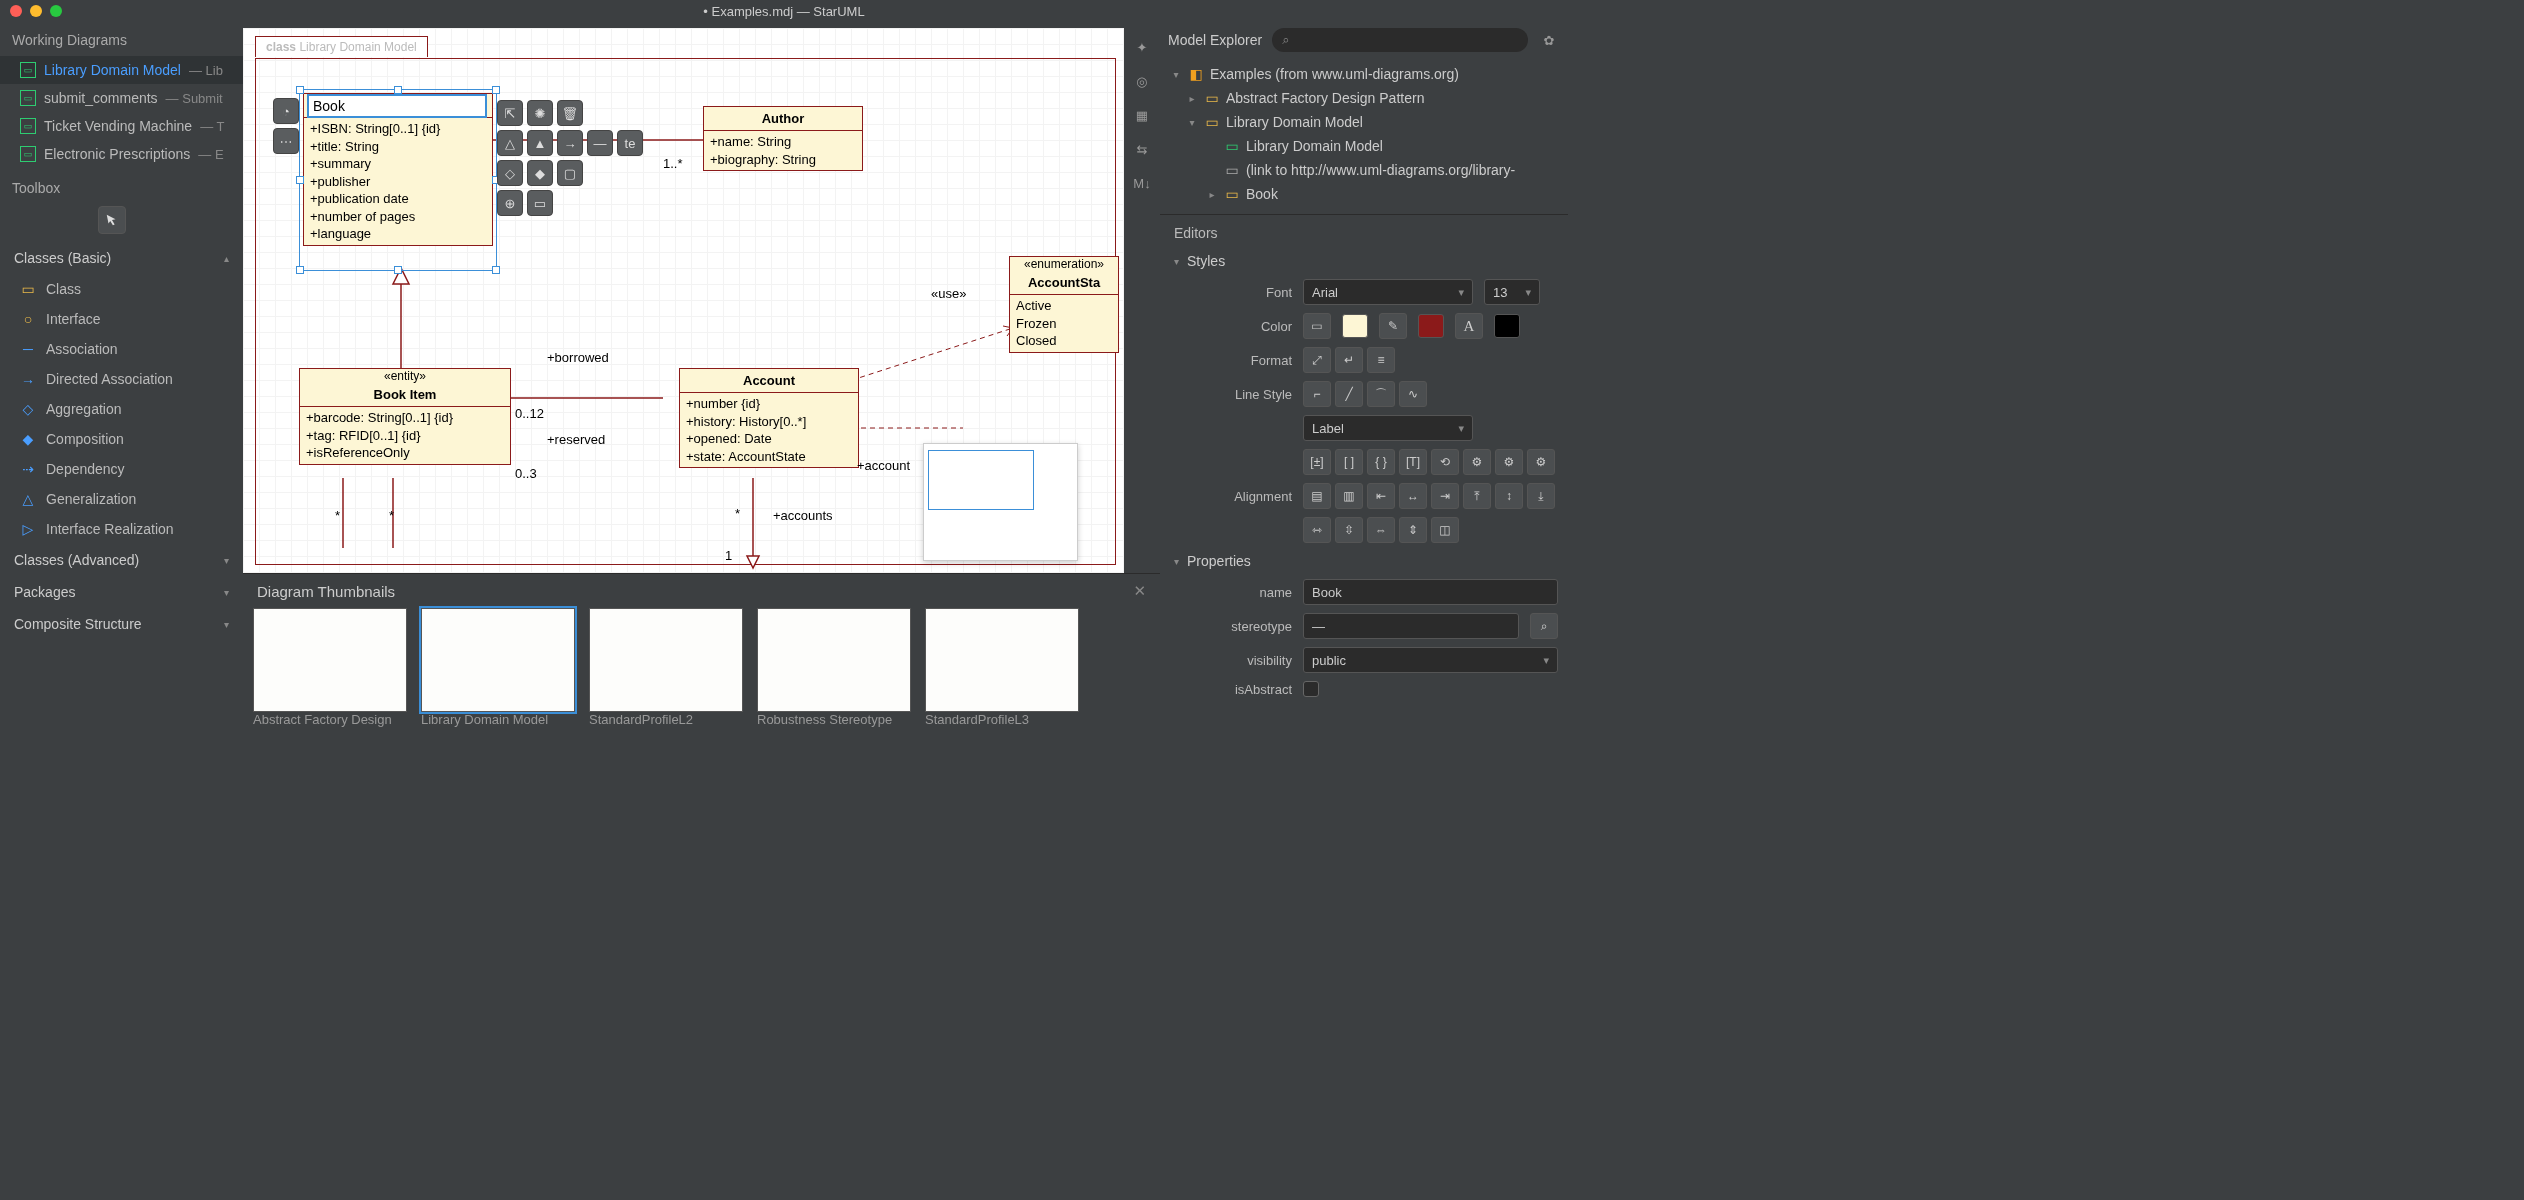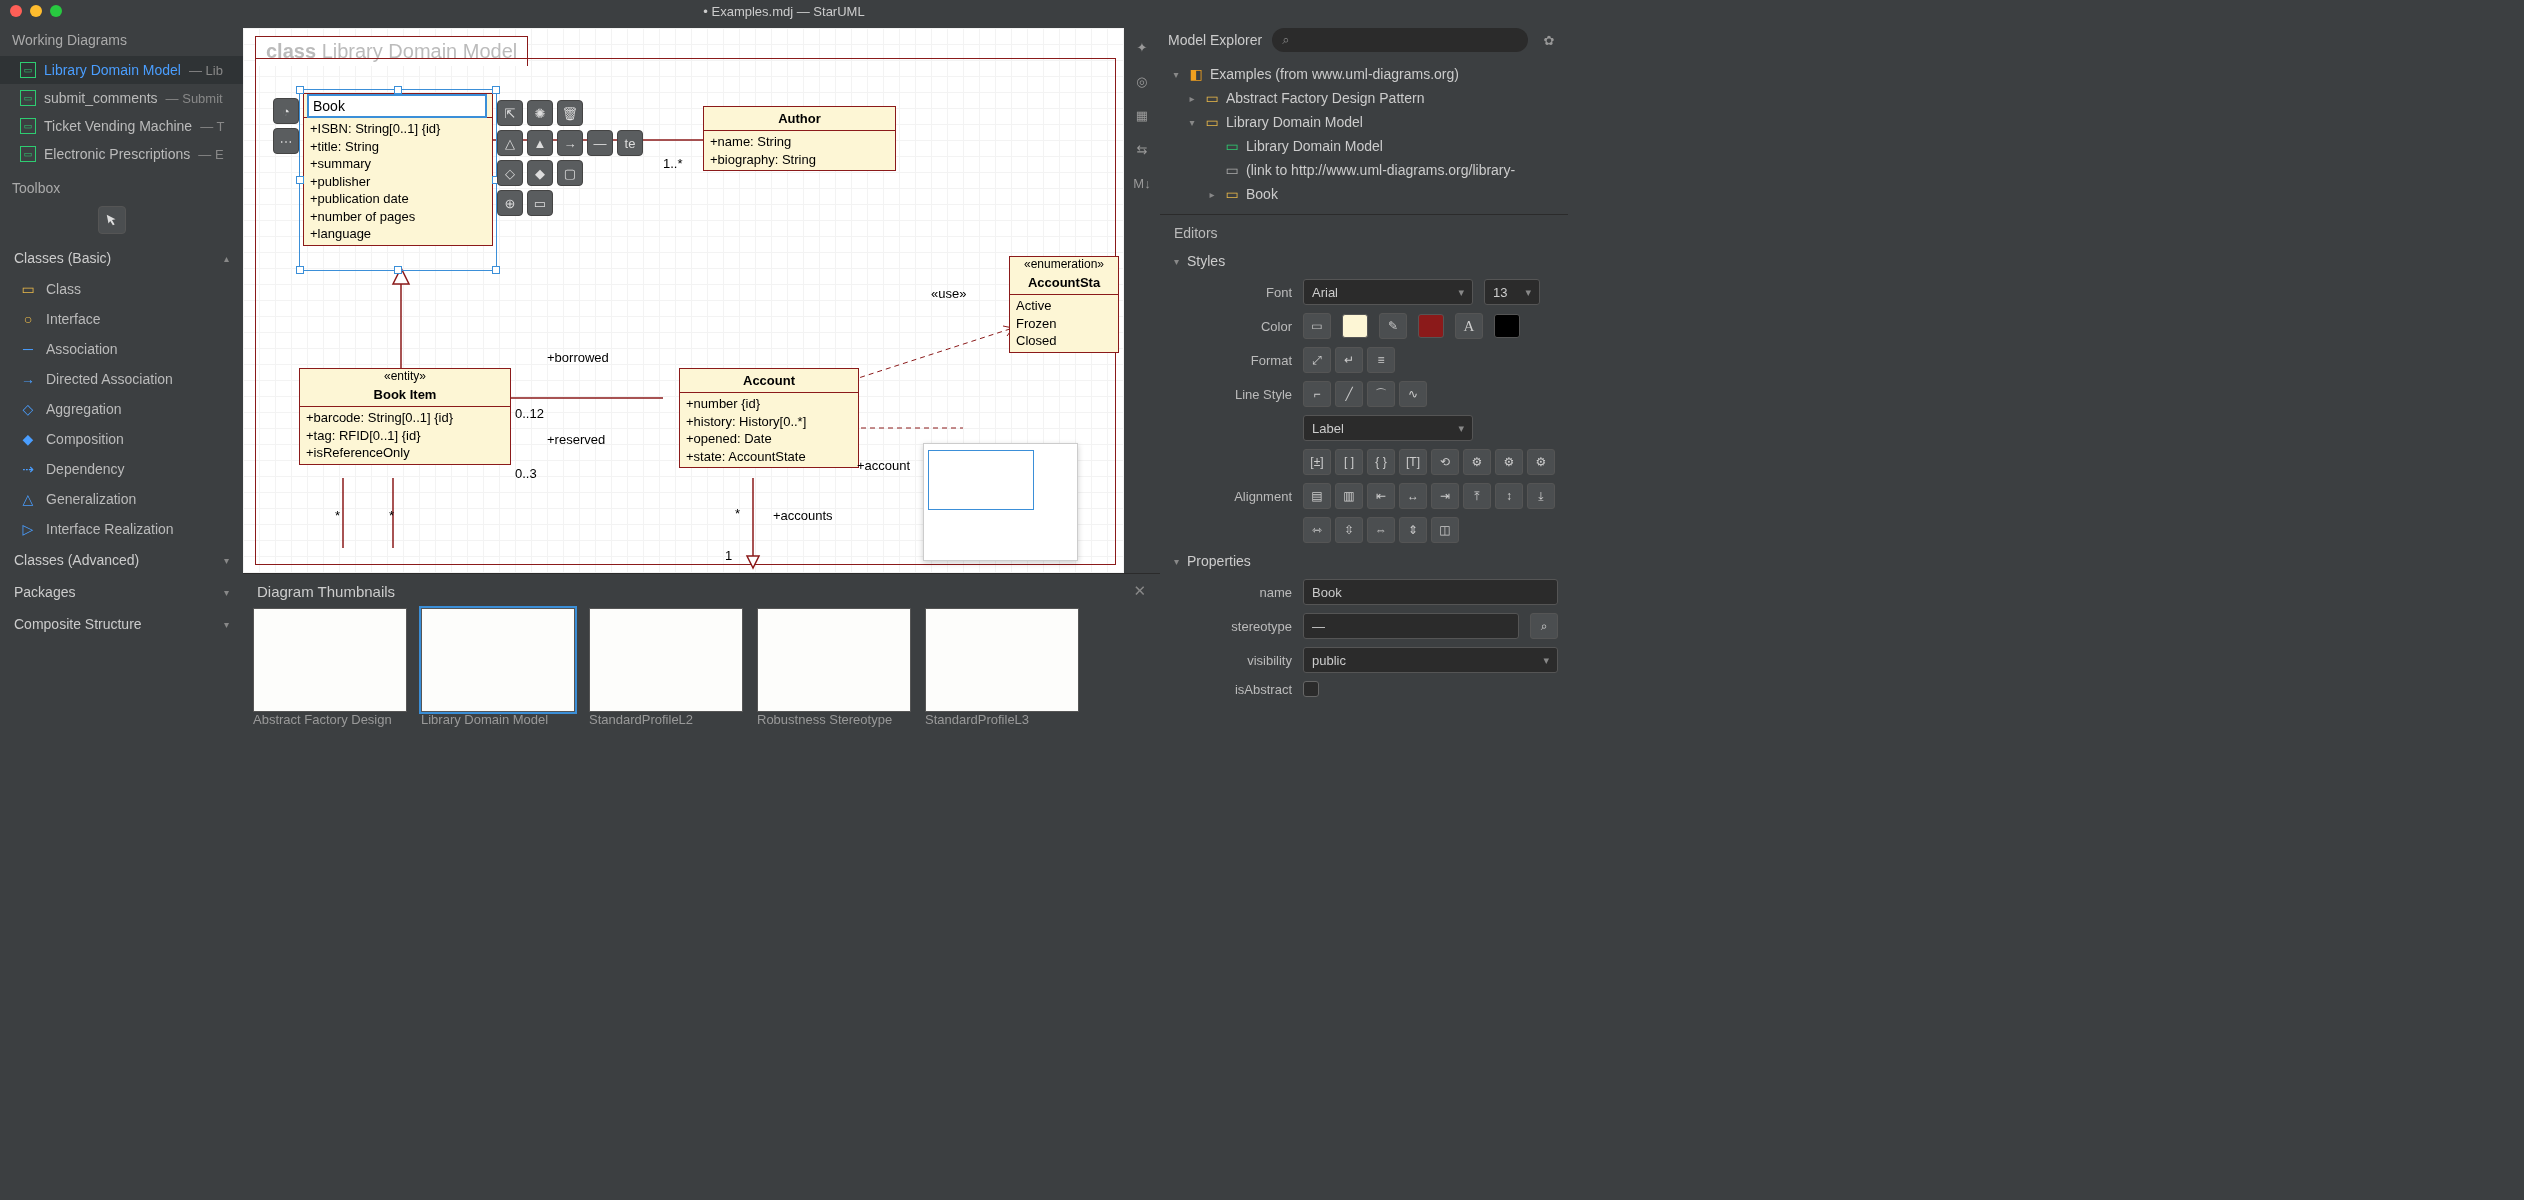--- a/index.html
+++ b/index.html
@@ -33,21 +33,21 @@
   
   .center { flex: 1; display: flex; flex-direction: column; background: #3c3f41; }
   .canvas-wrap { flex: 1; position: relative; background: #fff; margin: 6px 0 0 0; overflow: hidden; }
   .iconstrip { position: absolute; right: 0; top: 0; width: 36px; background: #3c3f41; display: flex; flex-direction: column; align-items: center; padding-top: 8px; gap: 12px; height: 100%; }
   .iconstrip div { width: 22px; height: 22px; color: #999; display: flex; align-items: center; justify-content: center; cursor: pointer; }
 
   
   .canvas { position: absolute; inset: 0 36px 0 0; background: #fff;
     background-image: linear-gradient(#f3f3f3 1px, transparent 1px), linear-gradient(90deg, #f3f3f3 1px, transparent 1px);
     background-size: 16px 16px; }
-  .frame-tab { position: absolute; left: 12px; top: 8px; border: 1.5px solid #8b1a1a; border-bottom: none; padding: 3px 10px; background: #fff; font-size: 20px; }
+  .frame-tab { position: absolute; left: 12px; top: 8px; border: 1.5px solid #8b1a1a; border-bottom: none; padding: 3px 10px; background: #fff; font-size: 12px; }
   .frame-tab b { font-weight: bold; }
   .frame { position: absolute; left: 12px; top: 30px; right: 8px; bottom: 8px; border: 1.5px solid #8b1a1a; }
 
   .umlclass { position: absolute; background: #fdf6d5; border: 1.5px solid #8b1a1a; font-size: 13px; }
   .umlclass .hd { text-align: center; font-weight: bold; padding: 4px 8px; border-bottom: 1.5px solid #8b1a1a; color: #000; }
   .umlclass .st { text-align: center; font-size: 12px; color: #000; }
   .umlclass .body { padding: 2px 6px; color: #000; font-size: 13px; line-height: 1.35; }
   .umlclass .body div { white-space: nowrap; }
 
   .sel-handles { position: absolute; border: 1px solid #3b8fd8; }
@@ -279,21 +279,21 @@
         <div class="quickrow" style="left:254px; top:132px;">
           <div class="quickbtn">◇</div>
           <div class="quickbtn">◆</div>
           <div class="quickbtn">▢</div>
         </div>
         <div class="quickrow" style="left:254px; top:162px;">
           <div class="quickbtn">⊕</div>
           <div class="quickbtn">▭</div>
         </div>
 
-        <div class="umlclass" style="left:460px; top:78px; width:193px;">
+        <div class="umlclass" style="left:460px; top:78px; width:160px;">
           <div class="hd">Author</div>
           <div class="body" id="author-attrs">
               <div>+name: String</div>
               <div>+biography: String</div>
             </div>
         </div>
         <div class="assoc-label" style="left:420px; top:128px;">1..*</div>
 
         <div class="umlclass" style="left:56px; top:340px; width:212px;">
           <div class="st">«entity»</div>

